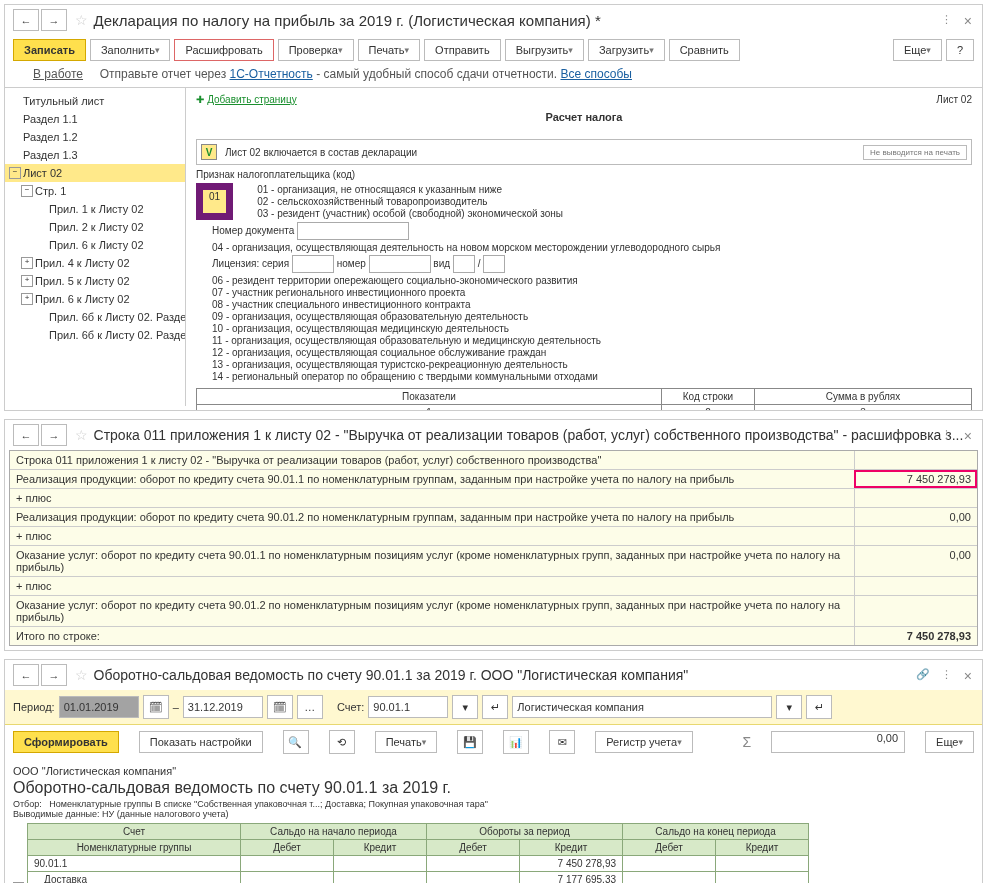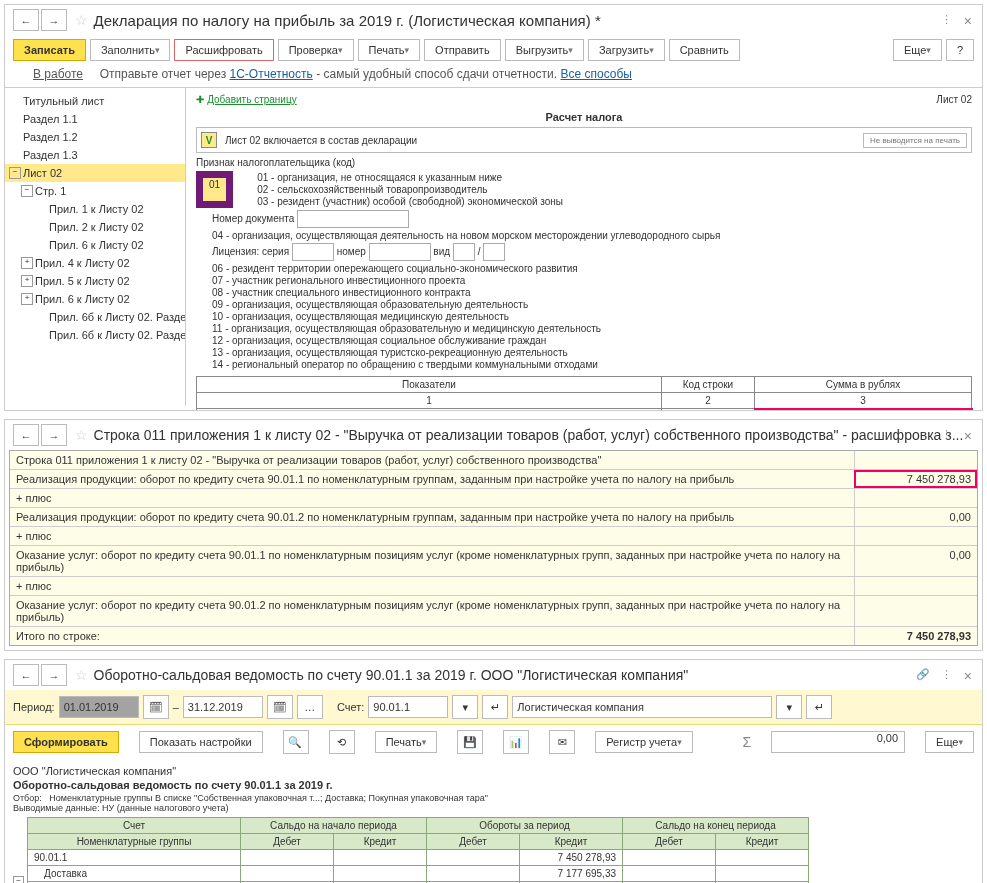--- a/index.html
+++ b/index.html
@@ -22,21 +22,21 @@
   .tree{width:180px;border-right:1px solid #ccc;padding:4px 0;max-height:310px;overflow:auto}
   .tree-item{padding:3px 6px 3px 18px;cursor:pointer;white-space:nowrap;position:relative}
   .tree-item.lvl1{padding-left:30px}
   .tree-item.lvl2{padding-left:44px}
   .tree-item.sel{background:#ffe98a}
   .exp{position:absolute;left:4px;top:3px;width:10px;height:10px;border:1px solid #999;font-size:8px;line-height:8px;text-align:center}
   .exp.l1{left:16px}
   .doc{flex:1;padding:6px 10px;font-size:10px;overflow:auto;max-height:310px}
   .add-pg{color:#1a8f2e;cursor:pointer}
   .sheet-lbl{float:right;font-size:10px}
-  .doc h4{text-align:center;font-weight:bold;margin:6px 0 4px;font-size:11px}
+  .doc h4{text-align:center;font-weight:bold;margin:6px 0 16px;font-size:11px}
   .incbox{border:1px solid #bbb;padding:4px;margin:4px 0;display:flex;align-items:center;gap:8px}
   .chk{border:1px solid #888;width:14px;height:14px;display:inline-flex;align-items:center;justify-content:center;color:#1a8f2e;font-weight:bold;font-size:10px;background:#ffe98a}
   .noprint{border:1px solid #bbb;padding:2px 6px;font-size:8px;color:#777;margin-left:auto}
   .codebox{border:7px solid #701a75;padding:1px 6px;display:inline-block;background:#ffe98a}
   .inp{border:1px solid #aaa;height:16px;display:inline-block;vertical-align:middle;background:#fff}
   .doc-line{margin:1px 0;padding-left:30px;text-indent:-14px}
   table.grid{border-collapse:collapse;width:100%;margin-top:6px;font-size:10px}
   table.grid th,table.grid td{border:1px solid #888;padding:2px 12px}
   table.grid th{font-weight:normal;text-align:center}
   .num{text-align:right}
@@ -50,21 +50,21 @@
   .plus{font-weight:normal}
   
   .period-bar{background:#fff8d0;padding:5px 8px;display:flex;align-items:center;gap:4px;border-bottom:1px solid #e8d870}
   .fld{border:1px solid #bbb;height:20px;padding:0 4px;background:#fff;display:inline-flex;align-items:center}
   .fld.hl{background:#a3a3a3}
   .tool2{display:flex;align-items:center;padding:5px 8px;gap:20px}
   .iconbtn{border:1px solid #bbb;width:24px;height:22px;display:flex;align-items:center;justify-content:center;background:#fff;cursor:pointer}
   .spacer{flex:1}
   .sumfld{border:1px solid #bbb;height:20px;width:120px;text-align:right;padding:0 6px;background:#fff}
   .rep{padding:6px 8px}
-  .rep h4{margin:2px 0;font-weight:bold;font-size:11px}
+  .rep h4{margin:2px 0;font-weight:normal;font-size:16px}
   table.osv{border-collapse:collapse;font-size:10px;margin-top:4px}
   table.osv th,table.osv td{border:1px solid #8aa87a;padding:2px 6px}
   table.osv th{background:#d7e9c8;font-weight:normal;text-align:center}
   table.osv .sub th{background:#d7e9c8}
   .osv td.num{text-align:right}
   .tree-exp{border:1px solid #999;width:9px;height:9px;display:inline-block;font-size:8px;line-height:8px;text-align:center;margin-right:3px}
 </style>
 </head>
 <body>
 

